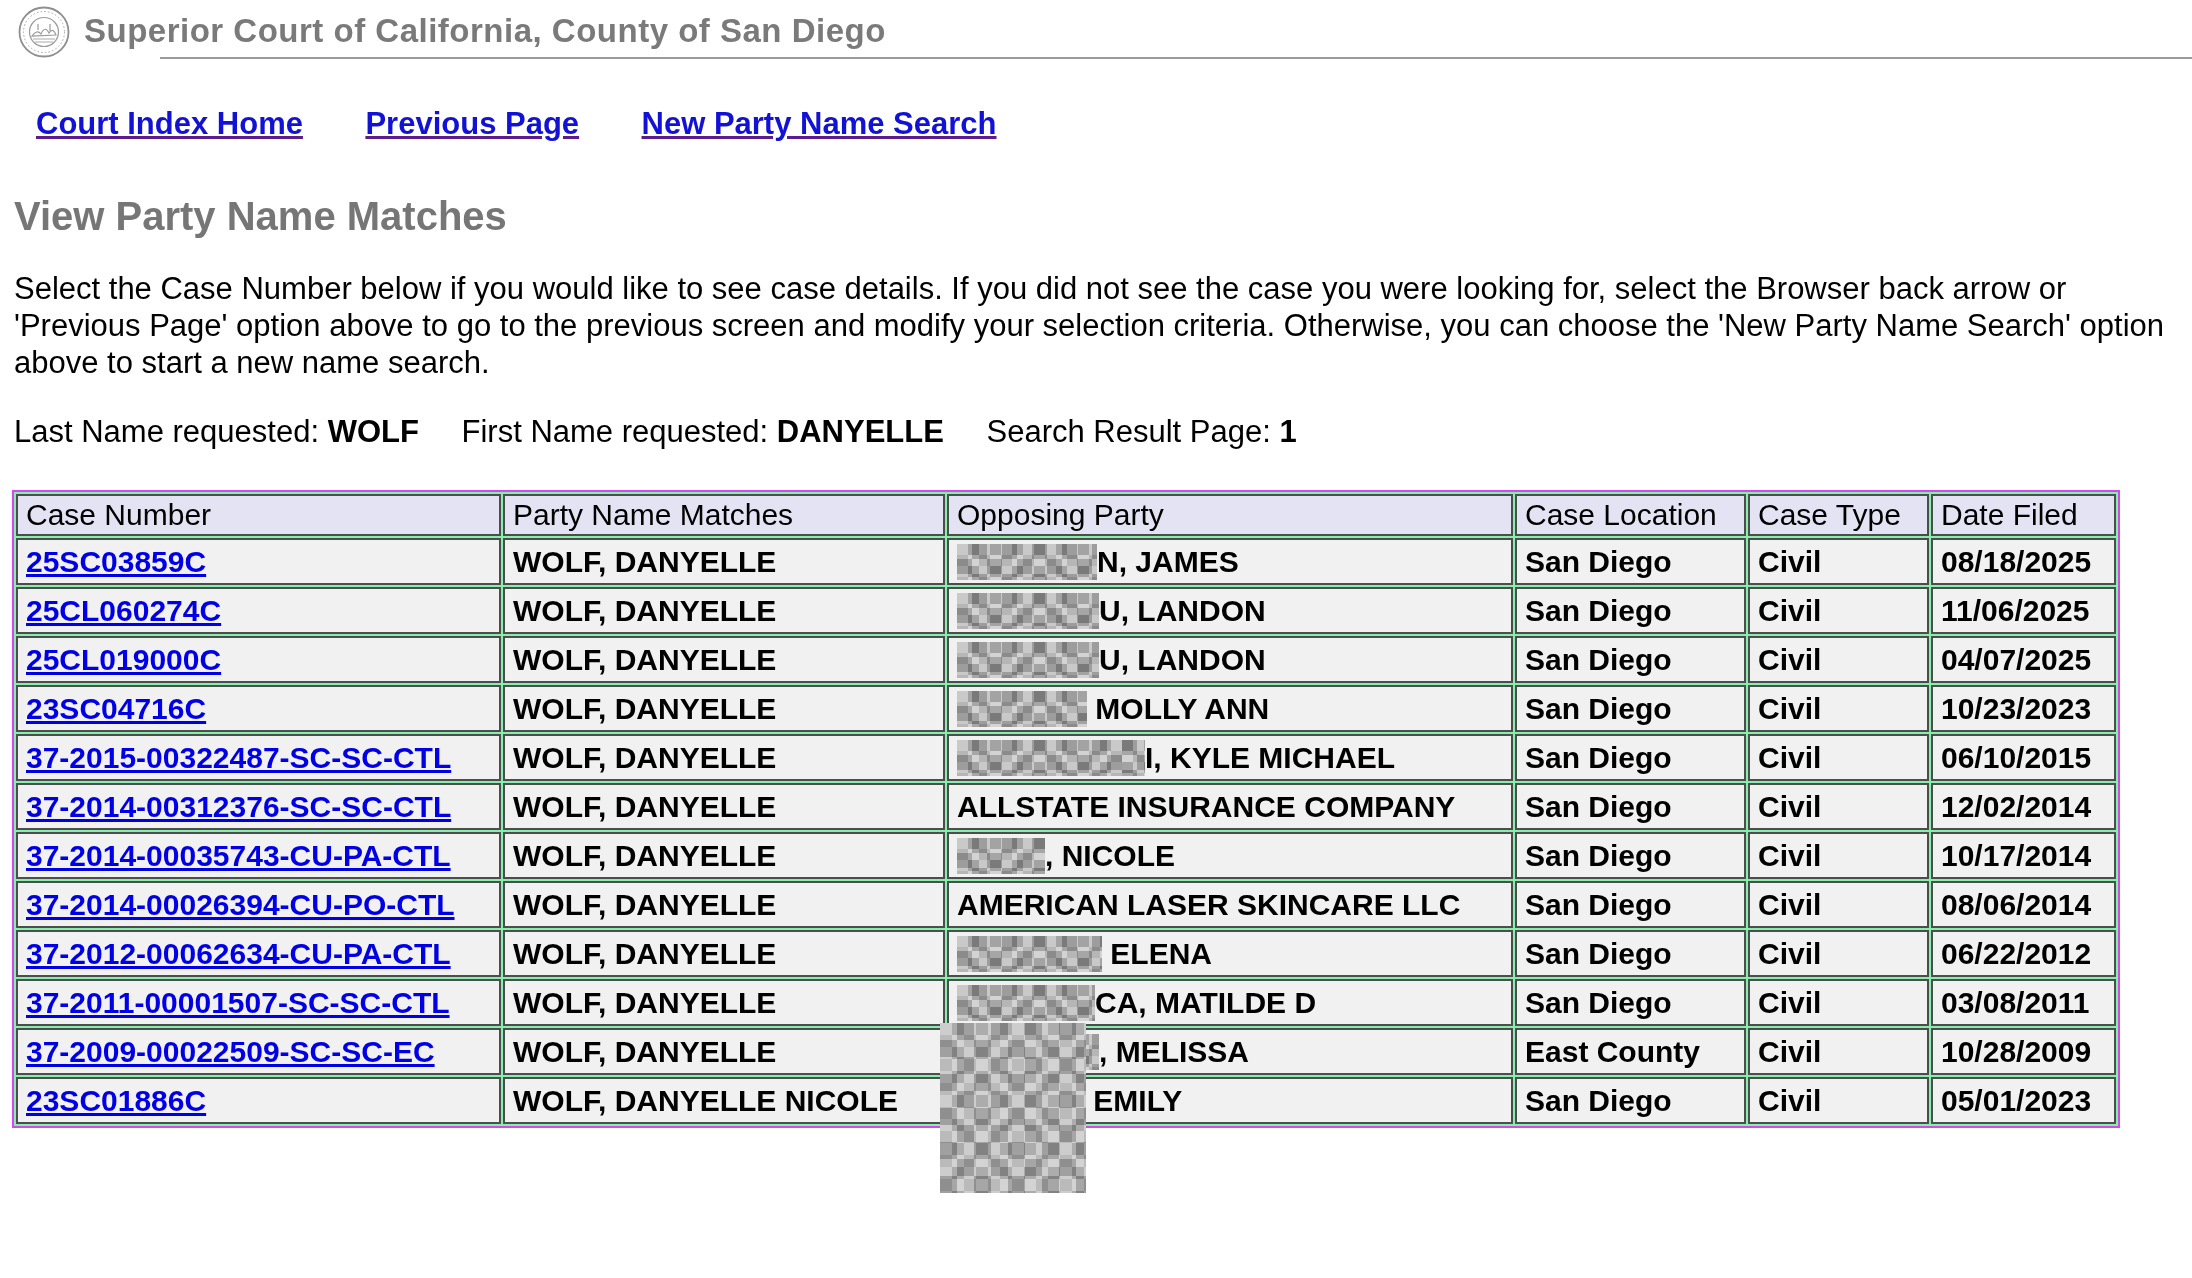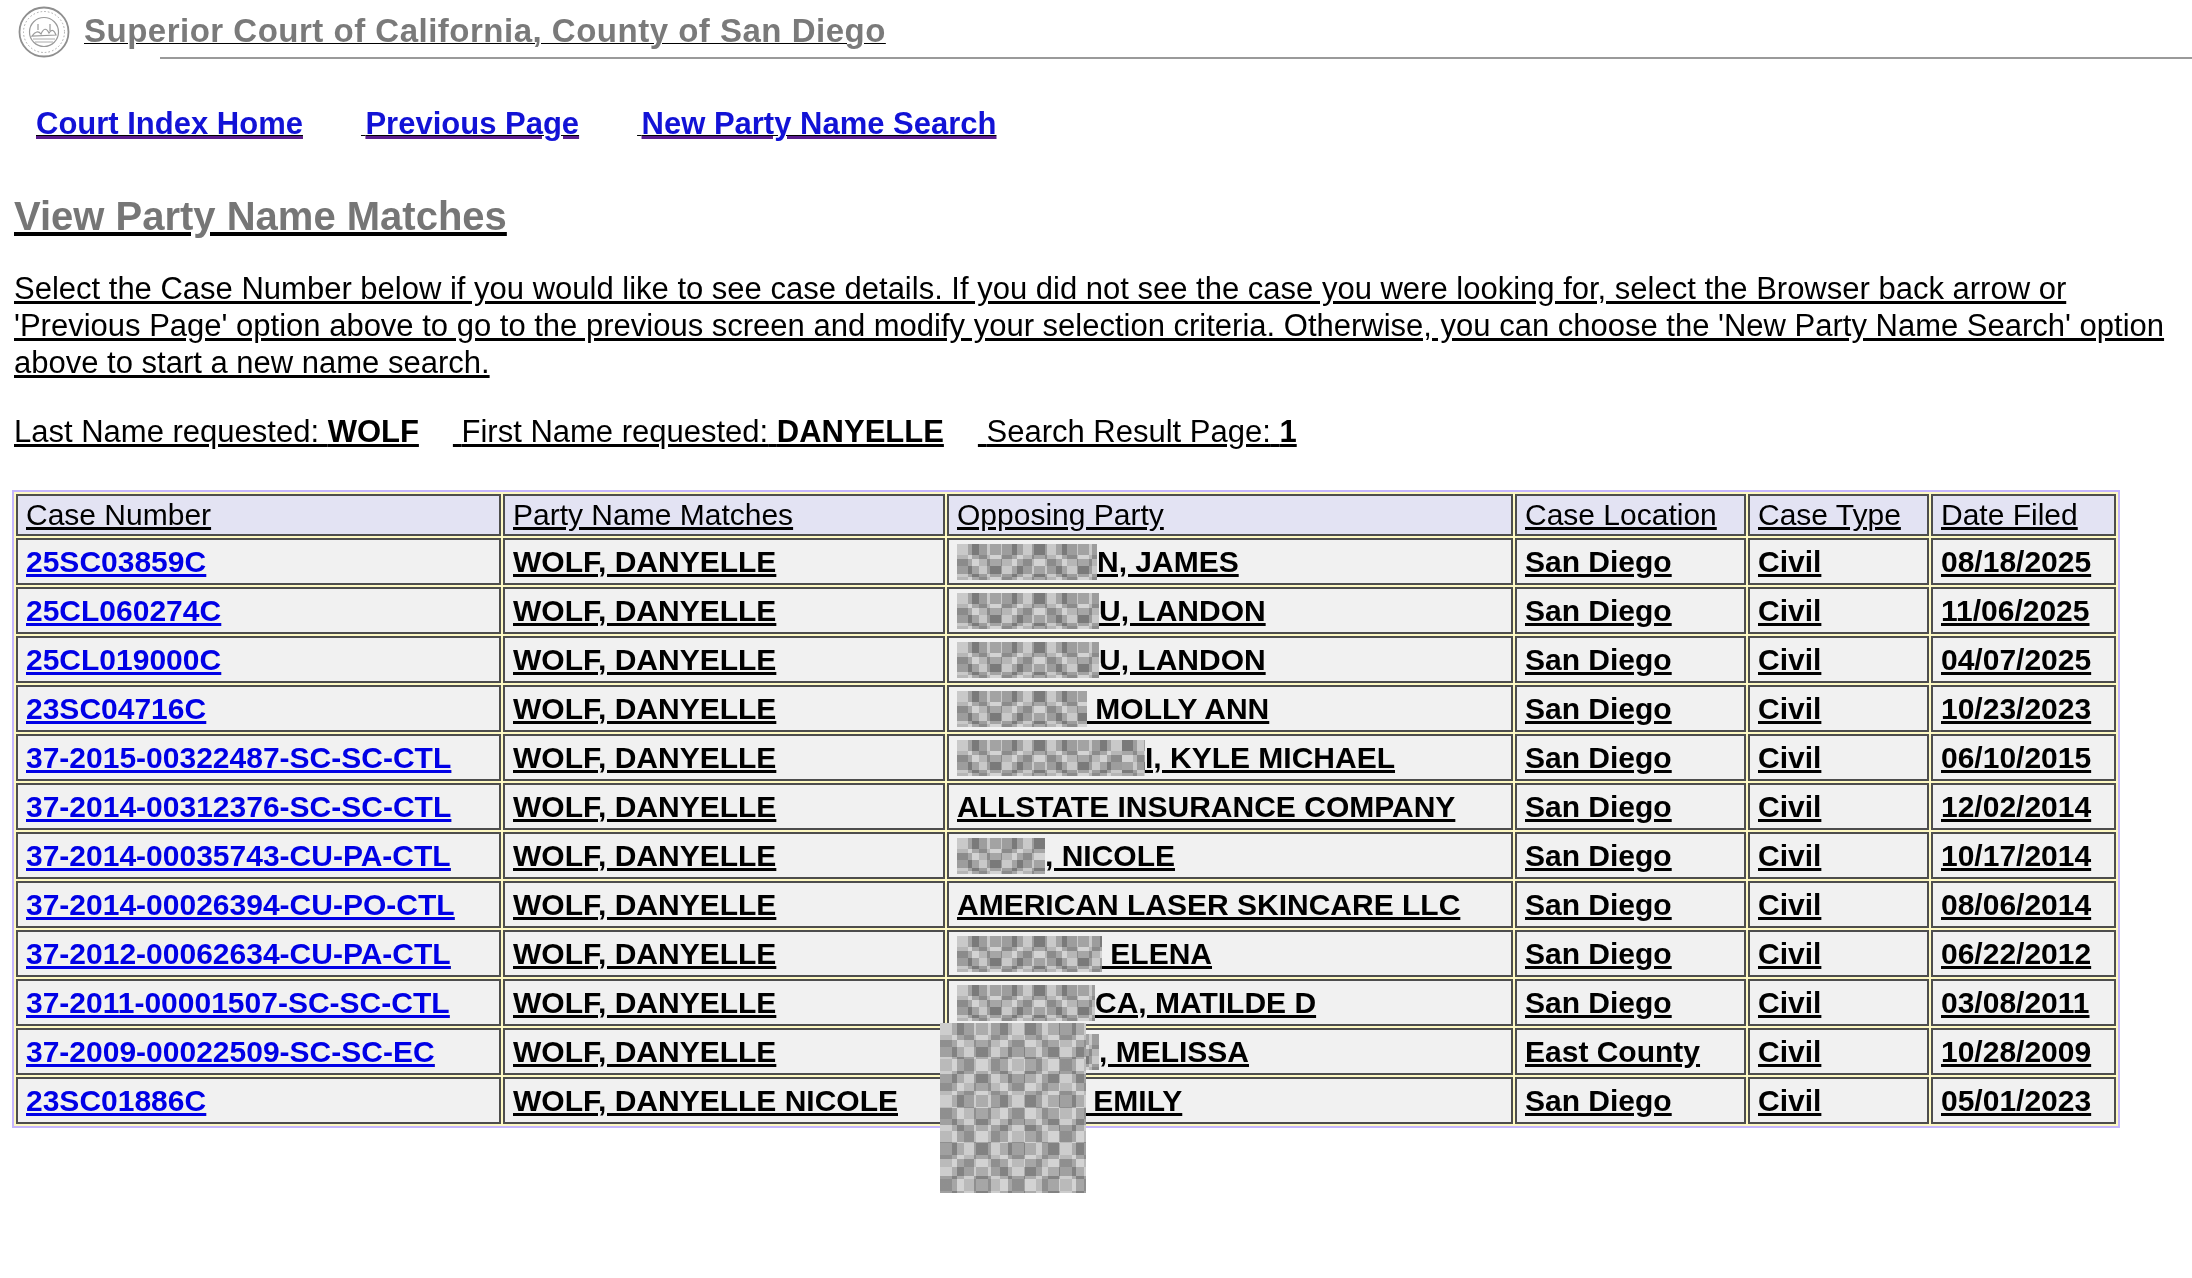--- a/index.html
+++ b/index.html
@@ -1,18 +1,18 @@
 <!DOCTYPE html>
 <html><head>
 <meta charset="utf-8">
 <style>
   * { box-sizing: border-box; margin: 0; padding: 0; }
   html, body { background: #ffffff; }
   body { font-family: "Liberation Sans", "DejaVu Sans", sans-serif; color: #000; }
-  #page { position: relative; width: 2192px; height: 1278px; background: #fff; overflow: hidden; text-decoration: underline; }
+  #page { position: relative; width: 2192px; height: 1278px; background: #fff; overflow: hidden; }
 
   
   .masthead { position: relative; padding: 12px 0 0 84px; }
   .seal { position: absolute; left: 18px; top: 6px; width: 52px; height: 52px; }
   .site-title { font-size: 33px; font-weight: bold; color: #7a7a7a; letter-spacing: 0.5px; }
   .masthead-rule { border: 0; border-top: 2px solid #9a9a9a; margin: 7px 0 0 76px; }
 
   
   .nav { margin: 47px 0 0 36px; }
   .nav a {
@@ -26,21 +26,21 @@
   .instructions { margin: 31px 0 0 14px; width: 2162px; font-size: 31px; line-height: 37px; color: #000; }
   .request-line { margin: 33px 0 0 14px; font-size: 31px; }
   .request-line .lbl { font-weight: normal; }
   .request-line .val { font-weight: bold; }
   .seg { margin-right: 34px; }
 
   
   .table-wrap { position: relative; margin: 40px 0 0 12px; }
   table.results {
     table-layout: fixed; border-collapse: separate; border-spacing: 2px;
-    border: 2px solid #c4b5fd; background: #fef9c3;
+    border: 2px solid #d946ef; background: #86efac;
   }
   table.results th, table.results td {
     border: 2px solid #4d4d4d; padding: 0 8px; vertical-align: middle;
     overflow: hidden; white-space: nowrap;
   }
   table.results th {
     height: 42px; background: #e3e3f3; font-size: 30px; font-weight: normal; text-align: left;
   }
   table.results td { height: 47px; background: #f1f1f1; font-size: 30px; font-weight: bold; }
   td.case-col a { color: #0000e6; font-weight: bold; text-decoration: underline; cursor: pointer; }

